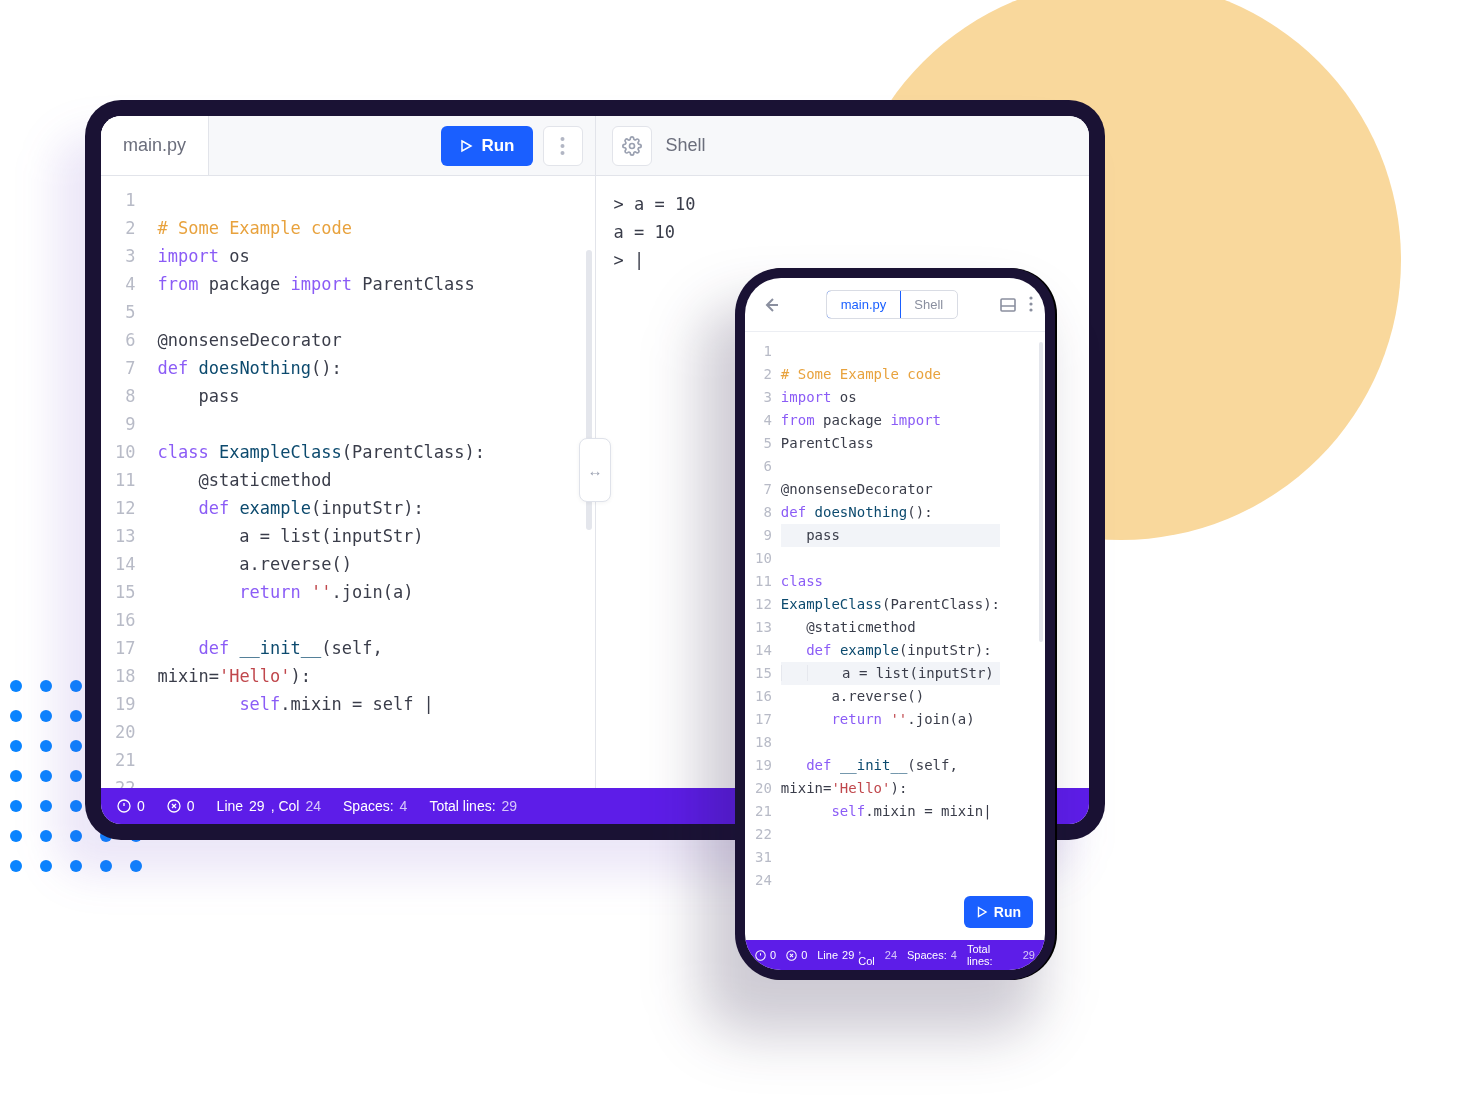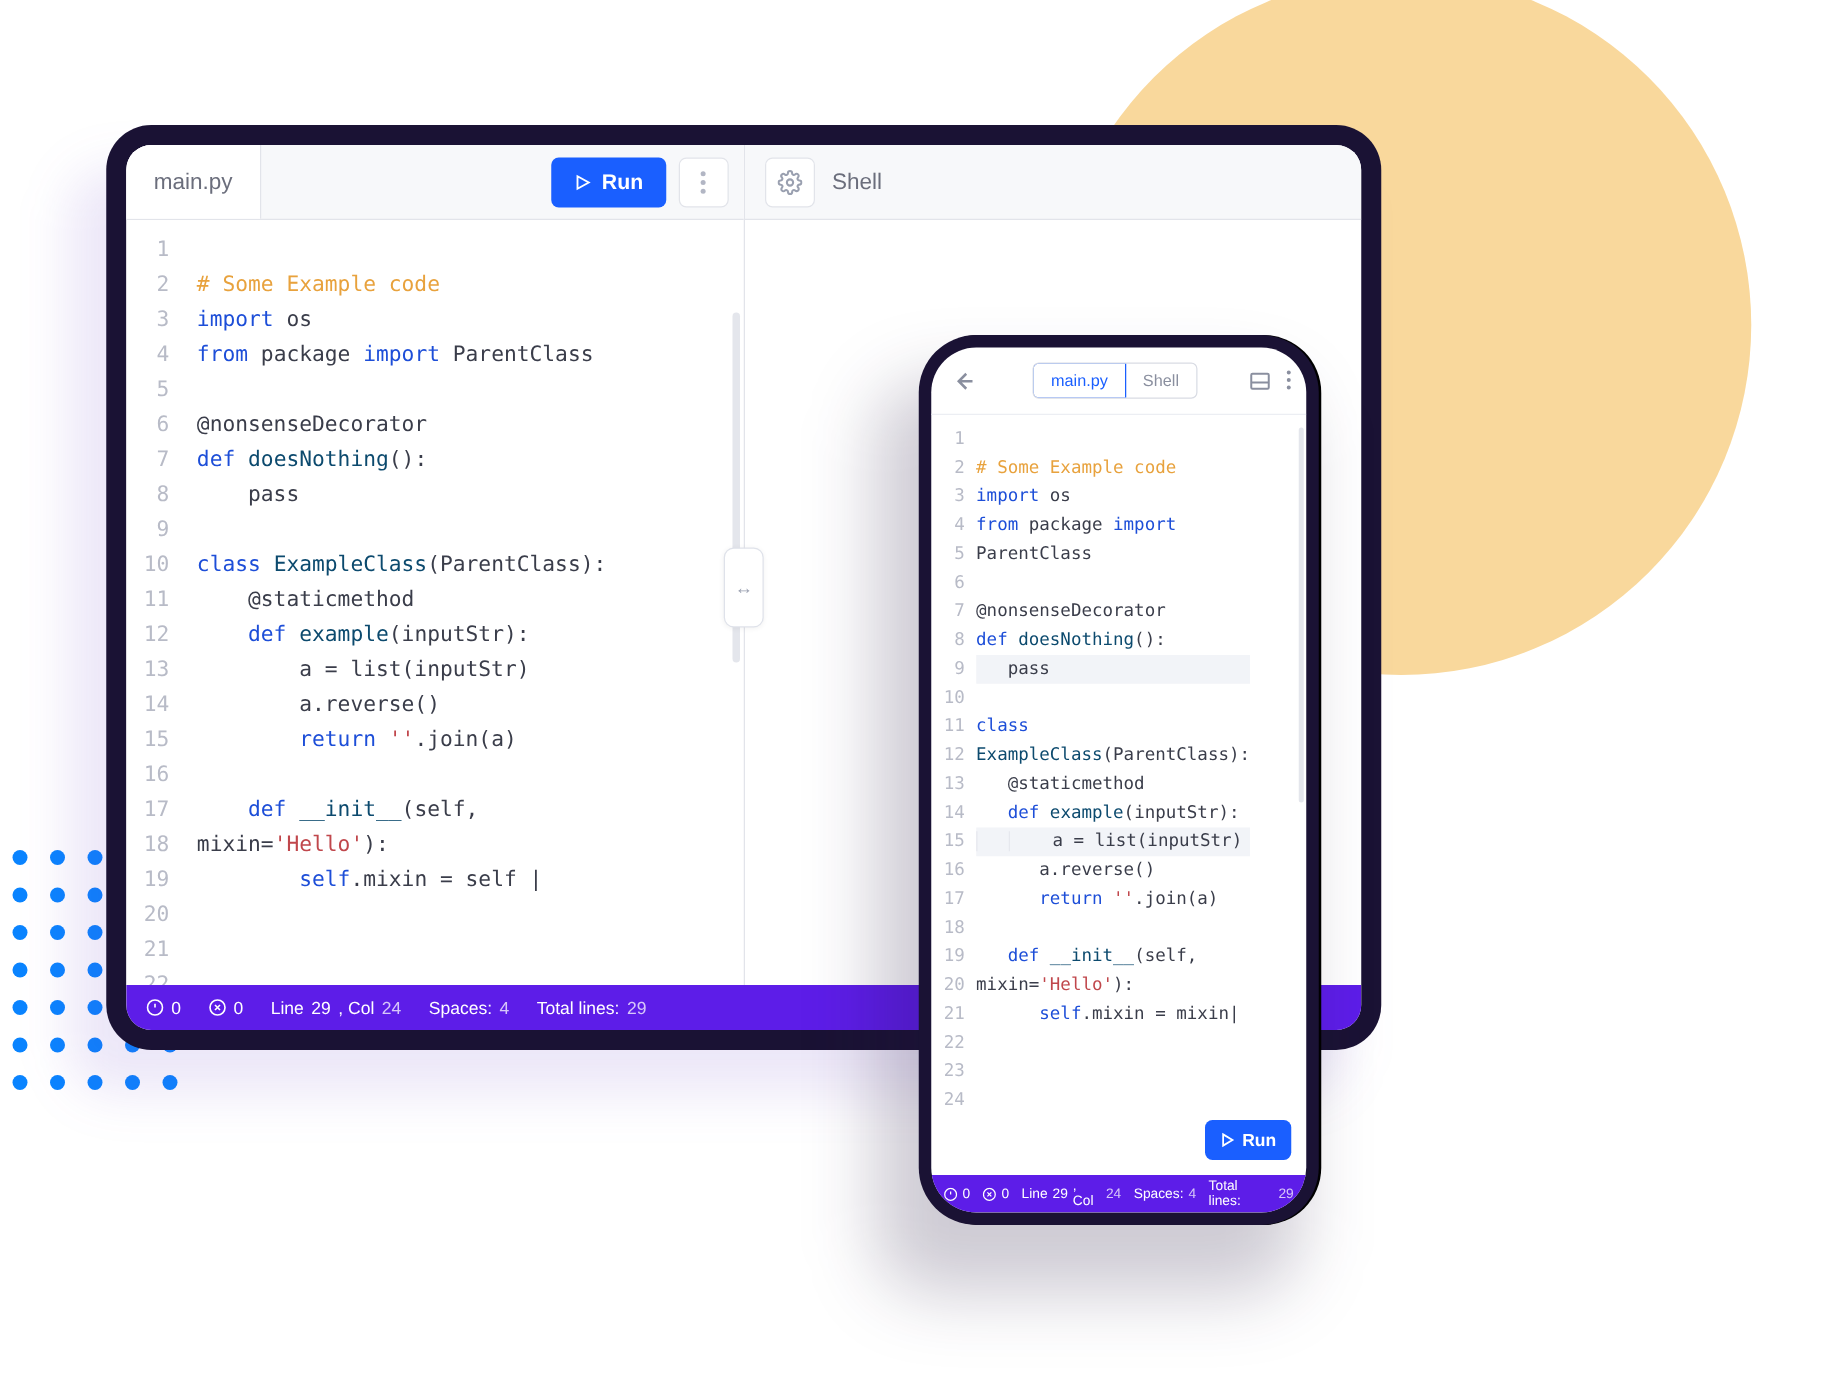--- a/index.html
+++ b/index.html
@@ -314,21 +314,21 @@
   display: flex;
   align-items: center;
   padding: 0 10px;
   gap: 10px;
   font-size: 11px;
 }
 .phone-status .status-item { gap: 4px; }
 
 
 .c-comment { color: #e8a23d; text-align: right; }
-.c-keyword { color: #1d4ed8; }
+.c-keyword { color: #8b5cf6; }
 .c-def { color: #0c4a6e; }
 .c-string { color: #c0474c; }
 .c-hl-line { background: #f2f4f8; display: inline-block; width: 100%; }
 .c-indent-guide { border-left: 1px solid #e6e8ee; }
 
 svg { display: block; }
 </style>
 </head>
 <body>
 
@@ -449,20 +449,23 @@
       <div class="shell-pane">
         <div class="shell-header">
           <div class="icon-btn">
             <svg width="20" height="20" viewBox="0 0 24 24" fill="none" stroke="#9aa0b0" stroke-width="2">
                 <circle cx="12" cy="12" r="3"></circle>
                 <path d="M19.4 15a1.65 1.65 0 0 0 .33 1.82l.06.06a2 2 0 1 1-2.83 2.83l-.06-.06a1.65 1.65 0 0 0-1.82-.33 1.65 1.65 0 0 0-1 1.51V21a2 2 0 0 1-4 0v-.09A1.65 1.65 0 0 0 9 19.4a1.65 1.65 0 0 0-1.82.33l-.06.06a2 2 0 1 1-2.83-2.83l.06-.06a1.65 1.65 0 0 0 .33-1.82 1.65 1.65 0 0 0-1.51-1H3a2 2 0 0 1 0-4h.09A1.65 1.65 0 0 0 4.6 9a1.65 1.65 0 0 0-.33-1.82l-.06-.06a2 2 0 1 1 2.83-2.83l.06.06a1.65 1.65 0 0 0 1.82.33H9a1.65 1.65 0 0 0 1-1.51V3a2 2 0 0 1 4 0v.09a1.65 1.65 0 0 0 1 1.51 1.65 1.65 0 0 0 1.82-.33l.06-.06a2 2 0 1 1 2.83 2.83l-.06.06a1.65 1.65 0 0 0-.33 1.82V9a1.65 1.65 0 0 0 1.51 1H21a2 2 0 0 1 0 4h-.09a1.65 1.65 0 0 0-1.51 1z"></path>
               </svg>
           </div>
           <span>Shell</span>
         </div>
+        <div class="shell-body"><span>&gt;</span> <span>a = 10</span>
+<span>a = 10</span>
+<span>&gt;</span> <span>|</span></div>
       </div>
 
       <div class="split-handle">↔</div>
     </div>
 
     <div class="status-bar">
       <div class="status-item">
         <svg width="14" height="14" viewBox="0 0 14 14" fill="none" stroke="#fff" stroke-width="1.3">
             <circle cx="7" cy="7" r="6"></circle>
             <path d="M7 4v3M7 10h0"></path>
@@ -542,21 +545,21 @@
           <div>13</div>
           <div>14</div>
           <div>15</div>
           <div>16</div>
           <div>17</div>
           <div>18</div>
           <div>19</div>
           <div>20</div>
           <div>21</div>
           <div>22</div>
-          <div>23</div>
+          <div>31</div>
           <div>24</div>
         </div>
       <div class="phone-lines">
 <span class="c-comment"># Some Example code</span>
 <span class="c-keyword">import</span><span> os</span>
 <span class="c-keyword">from</span><span> package </span><span class="c-keyword">import</span>
 <span>ParentClass</span>
 
 <span>@nonsenseDecorator</span>
 <span class="c-keyword">def </span><span class="c-def">doesNothing</span><span>():</span>

